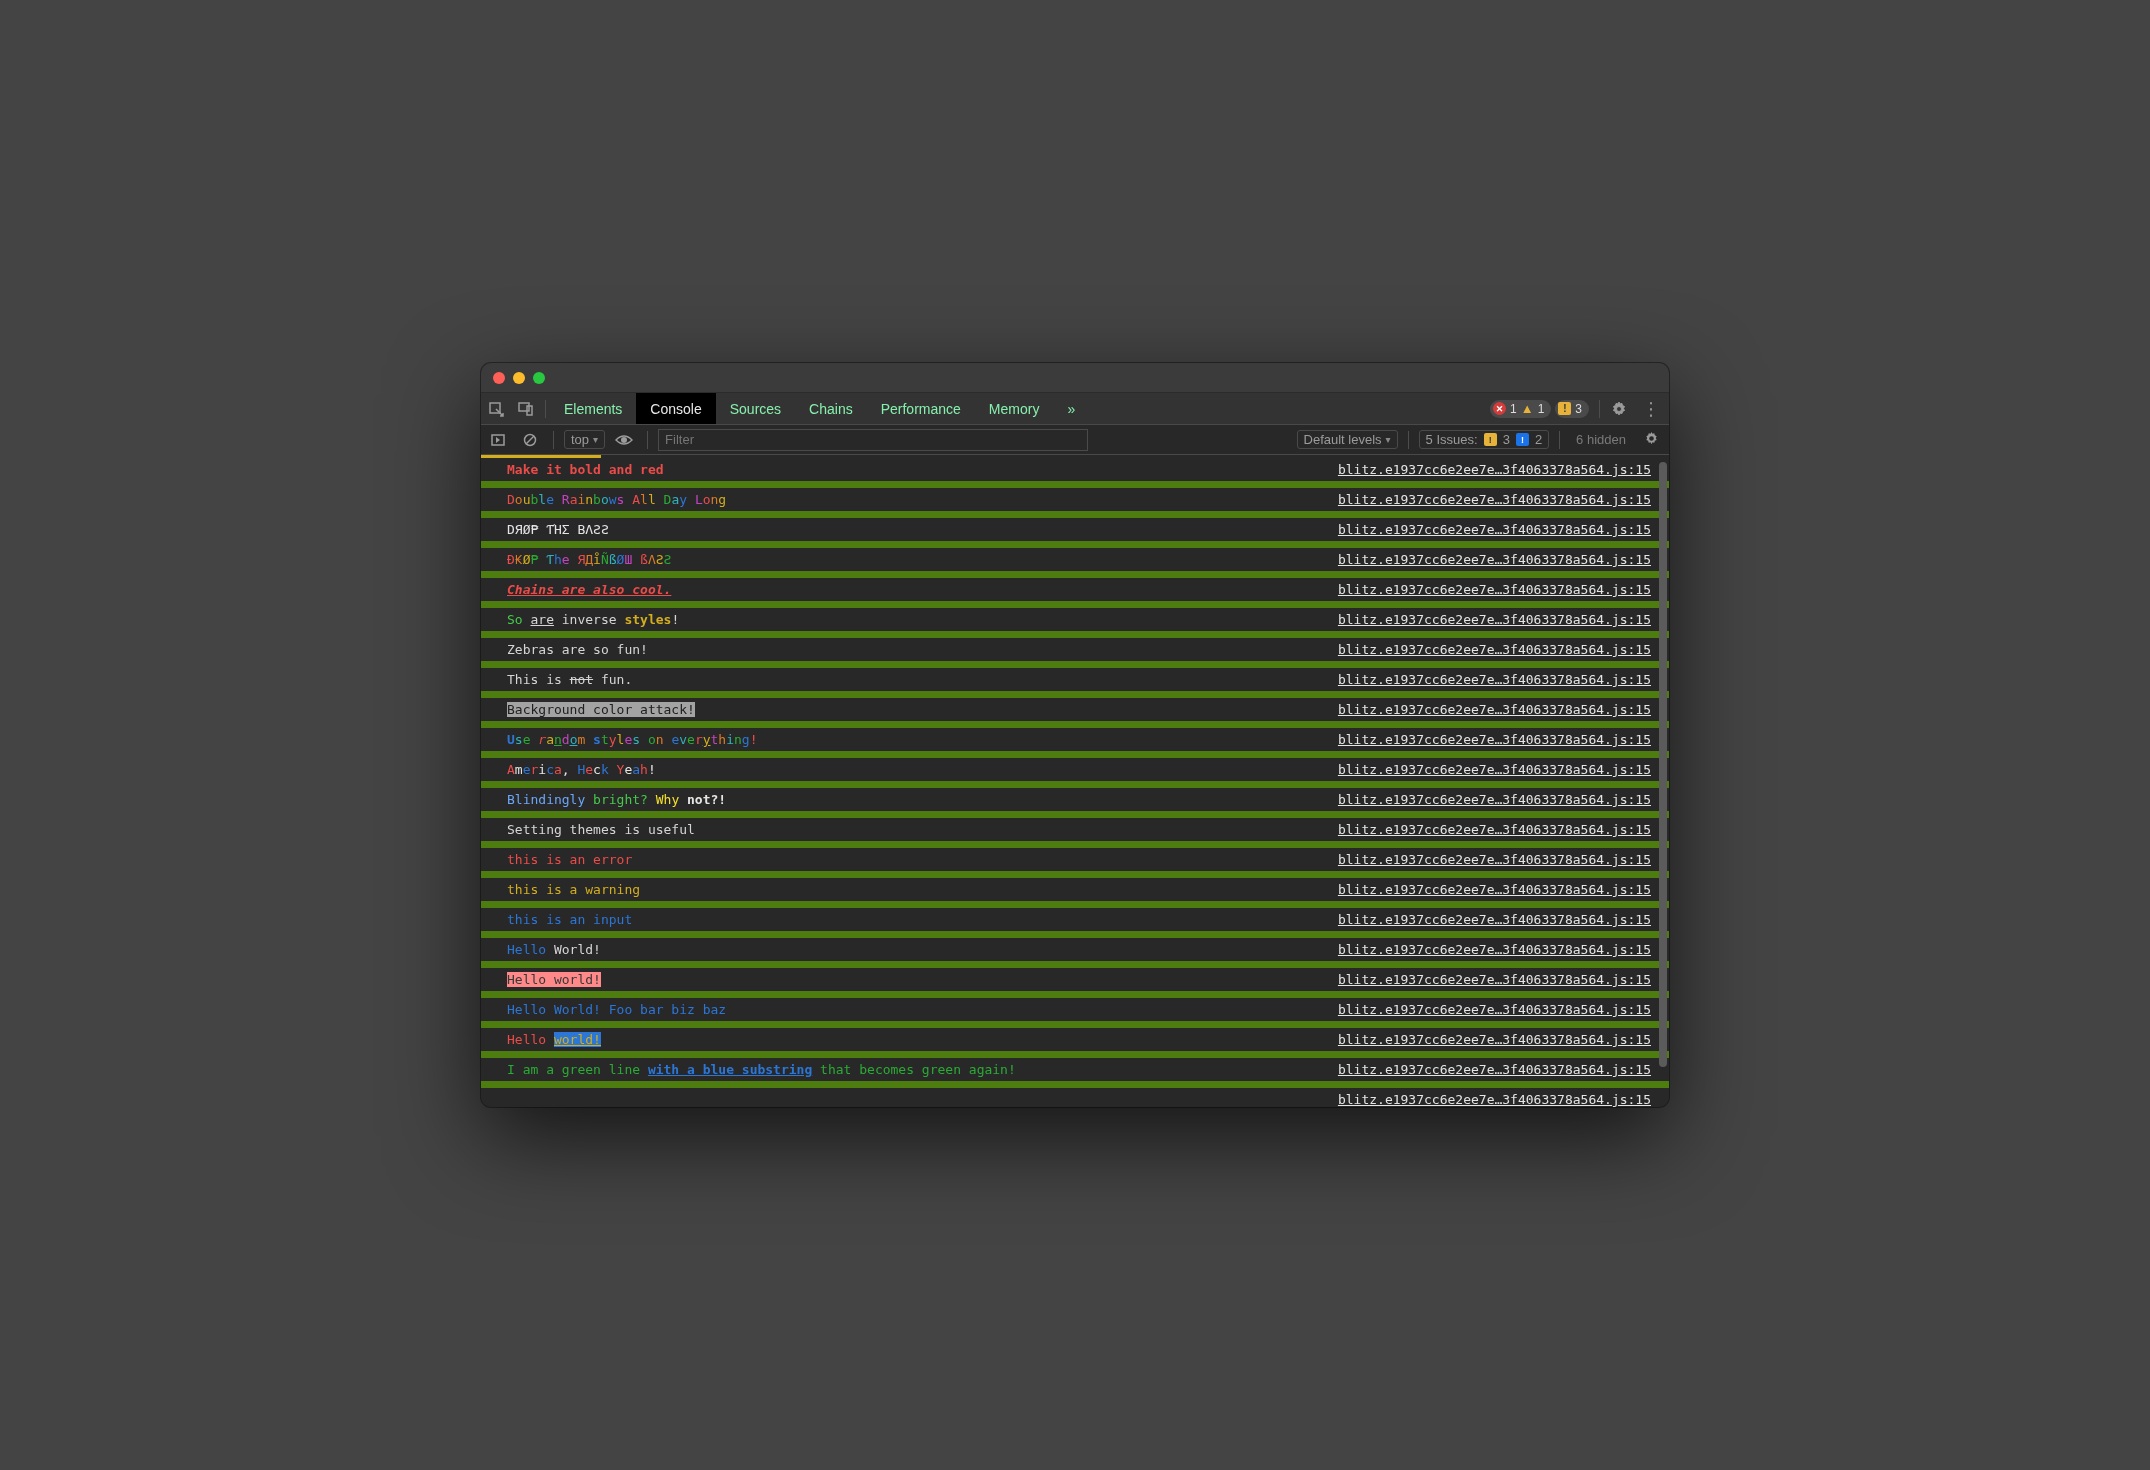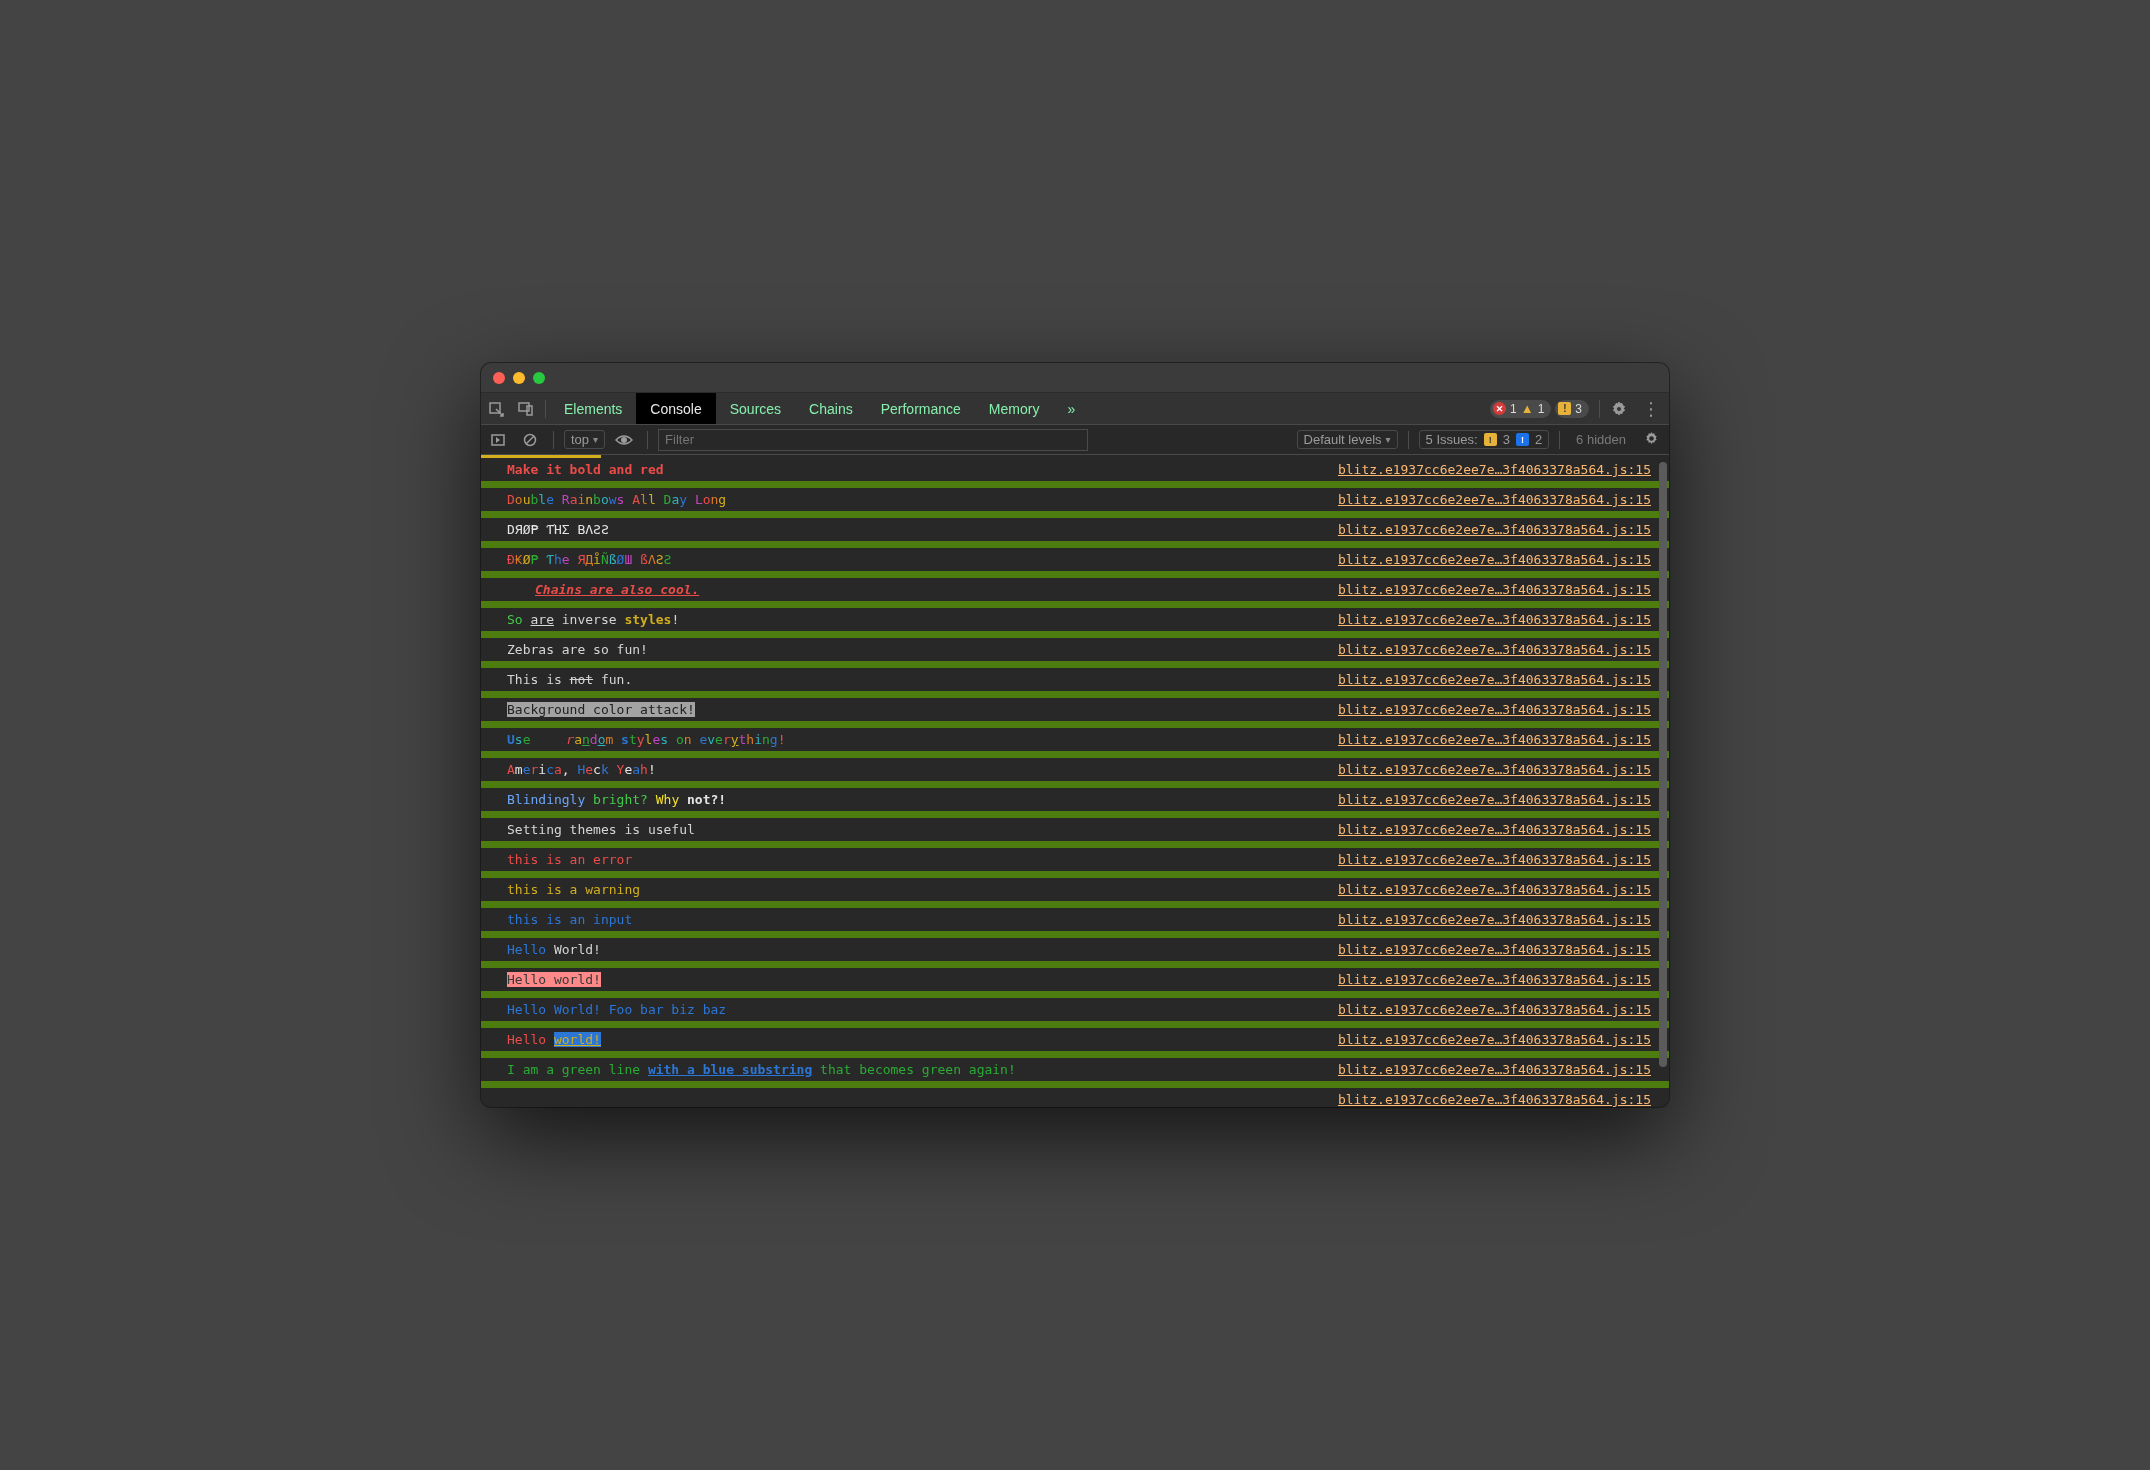--- a/index.html
+++ b/index.html
@@ -87,25 +87,25 @@
     position: relative;
   }
   .row {
     display: flex;
     justify-content: space-between;
     padding: 4px 18px 4px 26px;
     border-bottom: 7px solid #4d7c0f;
     color: #d5d5d5;
     white-space: nowrap;
   }
-  .src { color: #fdba74; text-decoration: underline; cursor: pointer; }
+  .src { color: #e5e5e5; text-decoration: underline; cursor: pointer; }
   .scrollbar { position: absolute; right: 2px; top: 4px; bottom: 40px; width: 8px; background: #5b5b5b; border-radius: 4px;}
   
   .b { font-weight: 700; }
-  .i { font-style: italic; margin-left: 28px; }
+  .i { font-style: italic; }
   .u { text-decoration: underline; }
   .s { text-decoration: line-through; margin-top: 27px; }
   .c-red    { color: #ea4c49; }
   .c-green  { color: #2bab34; }
   .c-lgreen { color: #45c94b; }
   .c-yellow { color: #d3ae1d; }
   .c-byellow{ color: #f5e12a; }
   .c-blue   { color: #2c76d6; }
   .c-lblue  { color: #6ba6f8; }
   .c-magenta{ color: #c343bf; }

